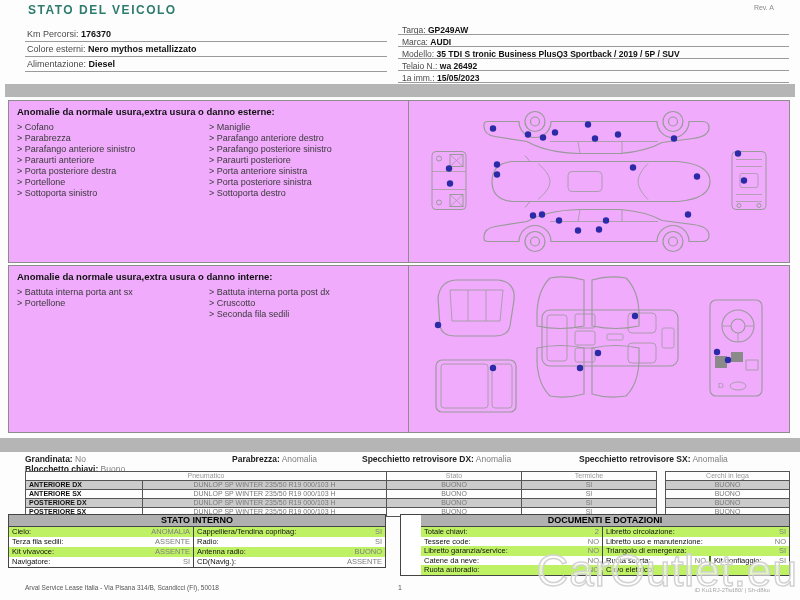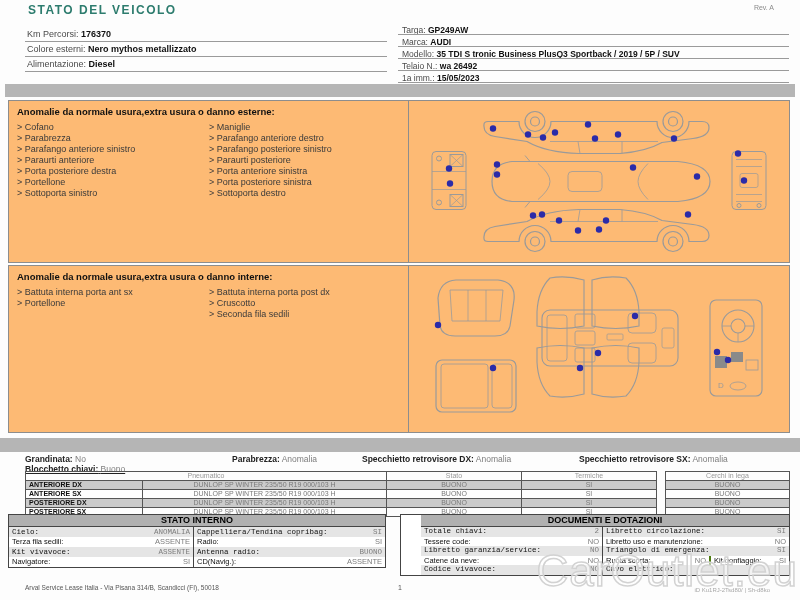--- a/index.html
+++ b/index.html
@@ -11,58 +11,58 @@
   .fields-left{position:absolute;left:25px;top:27px;width:362px;}
   .fields-right{position:absolute;left:398px;top:23px;width:391px;}
   .frow{border-bottom:1px solid #9a9a9a;font-size:9px;padding:2px 0 1px 2px;height:11px;white-space:nowrap;overflow:hidden;}
   .fields-right .frow{font-size:8.5px;height:8.5px;padding:1.5px 0 1px 4px;}
   .frow .lab{color:#4a4a4a;}
   .frow .val{font-weight:bold;color:#101010;}
   .bar{position:absolute;background:#b5b5b5;}
   .bar1{left:5px;top:84px;width:790px;height:13px;}
   .bar2{left:0px;top:438px;width:800px;height:14px;}
   
-  .abox{position:absolute;left:8px;width:780px;border:1px solid #8d8d8d;background:#fdba74;}
+  .abox{position:absolute;left:8px;width:780px;border:1px solid #8d8d8d;background:#f0abfc;}
   .abox.ext{top:100px;height:161px;}
   .abox.int{top:265px;height:166px;}
   .text-panel{position:absolute;left:0;top:0;bottom:0;width:400px;border-right:1px solid #8d8d8d;padding:5px 8px;box-sizing:border-box;}
   .anom-title{font-size:9.5px;font-weight:bold;color:#111;margin-bottom:5px;}
   .anom-cols{display:flex;}
   .anom-col{font-size:9px;line-height:11px;color:#3a3a3a;}
   .anom-col.c1{width:192px;}
   .anom-col.c2{flex:1;}
   .anom-item{white-space:normal;}
   .diagram-panel{position:absolute;left:401px;top:0;right:0;bottom:0;}
   .diagram-panel svg{width:100%;height:100%;display:block;}
   
   .summary{position:absolute;left:25px;top:454px;width:770px;height:18px;font-size:8.5px;}
   .sitem{position:absolute;white-space:nowrap;}
   .sitem .lab{font-weight:bold;color:#222;}
   .sitem .val{color:#7d7d7d;}
   .s1{left:0;top:0;} .s2{left:207px;top:0;} .s3{left:337px;top:0;} .s4{left:554px;top:0;}
-  .s5{left:0;top:9.5px;text-decoration:underline;}
+  .s5{left:0;top:9.5px;}
   
   .tyres{position:absolute;left:25px;top:471px;width:765px;display:flex;}
   table{border-collapse:collapse;}
   .tmain{width:632px;}
   .tmain th,.tmain td,.tcer th,.tcer td{border:1px solid #555;font-size:7px;height:8px;padding:0 3px;line-height:8px;}
   th{color:#999;font-weight:normal;font-size:7.5px;text-align:center;}
   td{text-align:center;color:#7a7a7a;}
   td.pos{text-align:left;font-weight:bold;color:#111;font-size:7px;}
   tr.gray{background:#cbcbcb;}
   .tgap{width:8px;}
   .tcer{width:125px;}
   
   .btable{position:absolute;top:514px;border:1px solid #444;background:#fff;box-sizing:border-box;}
   .btable.si{left:8px;width:378px;}
   .btable.doc{left:400px;width:390px;padding-left:20px;}
   .bhead{background:#b0b0b0;border-bottom:1px solid #444;text-align:center;font-weight:bold;font-size:9px;height:11px;line-height:11px;color:#000;}
   .brow{display:flex;font-size:7.5px;height:10px;line-height:10px;}
   .doc .brow{height:9.5px;line-height:9.5px;}
-  .brow.gray{background:#e5e5e5;font-family:Liberation Mono, monospace;}
+  .brow.gray{background:#bef264;}
   .bpair{display:flex;padding:0 3px;box-sizing:border-box;}
   .bpair .lab{flex:1;color:#111;white-space:nowrap;overflow:hidden;}
   .bpair .val{color:#7d7d7d;padding-left:4px;}
   .si .bpair.p1{width:185px;border-right:1px solid #444;}
   .si .bpair.p2{flex:1;}
   .doc .bpair.p1{width:182px;border-right:1px solid #444;}
   .doc .bpair.p2{flex:1;gap:48px;}
   .doc .bpair.p2a{width:108px;border-right:2px solid #4d7c0f;}
   .doc .bpair.p2b{flex:1;}
   
@@ -397,21 +397,21 @@
         <span class="lab">Ruota scorta:</span>
         <span class="val">NO</span>
       </div>
     <div class="bpair p2b">
         <span class="lab">Kit gonfiaggio:</span>
         <span class="val">SI</span>
       </div>
   </div>
   <div class="brow gray">
     <div class="bpair p1">
-        <span class="lab">Codice vivavoce:</span>
+        <span class="lab">Ruota autoradio:</span>
         <span class="val">NO</span>
       </div>
     <div class="bpair p2">
         <span class="lab">Cavo elettrico:</span>
         <span class="val"></span>
       </div>
   </div>
 </div>
 
 <div class="footer-left">Arval Service Lease Italia - Via Pisana 314/B, Scandicci (FI), 50018</div>

